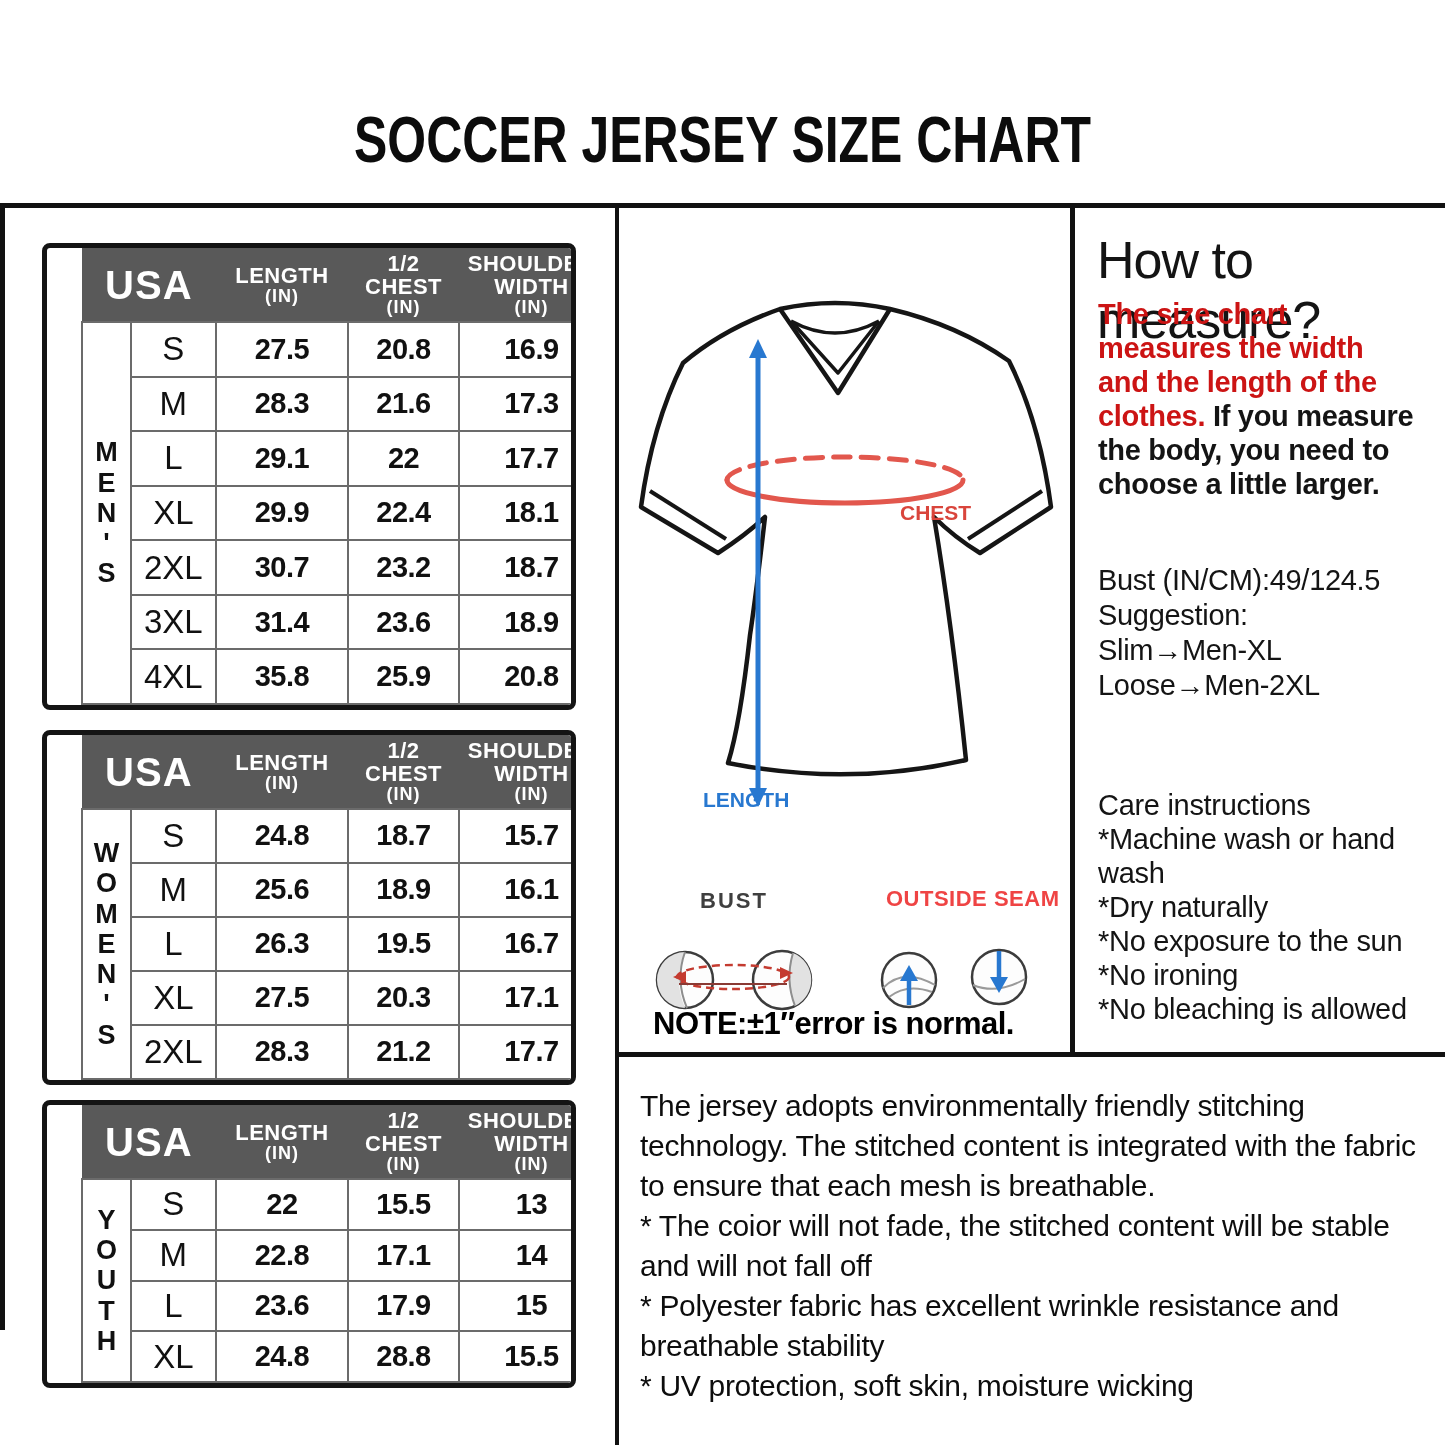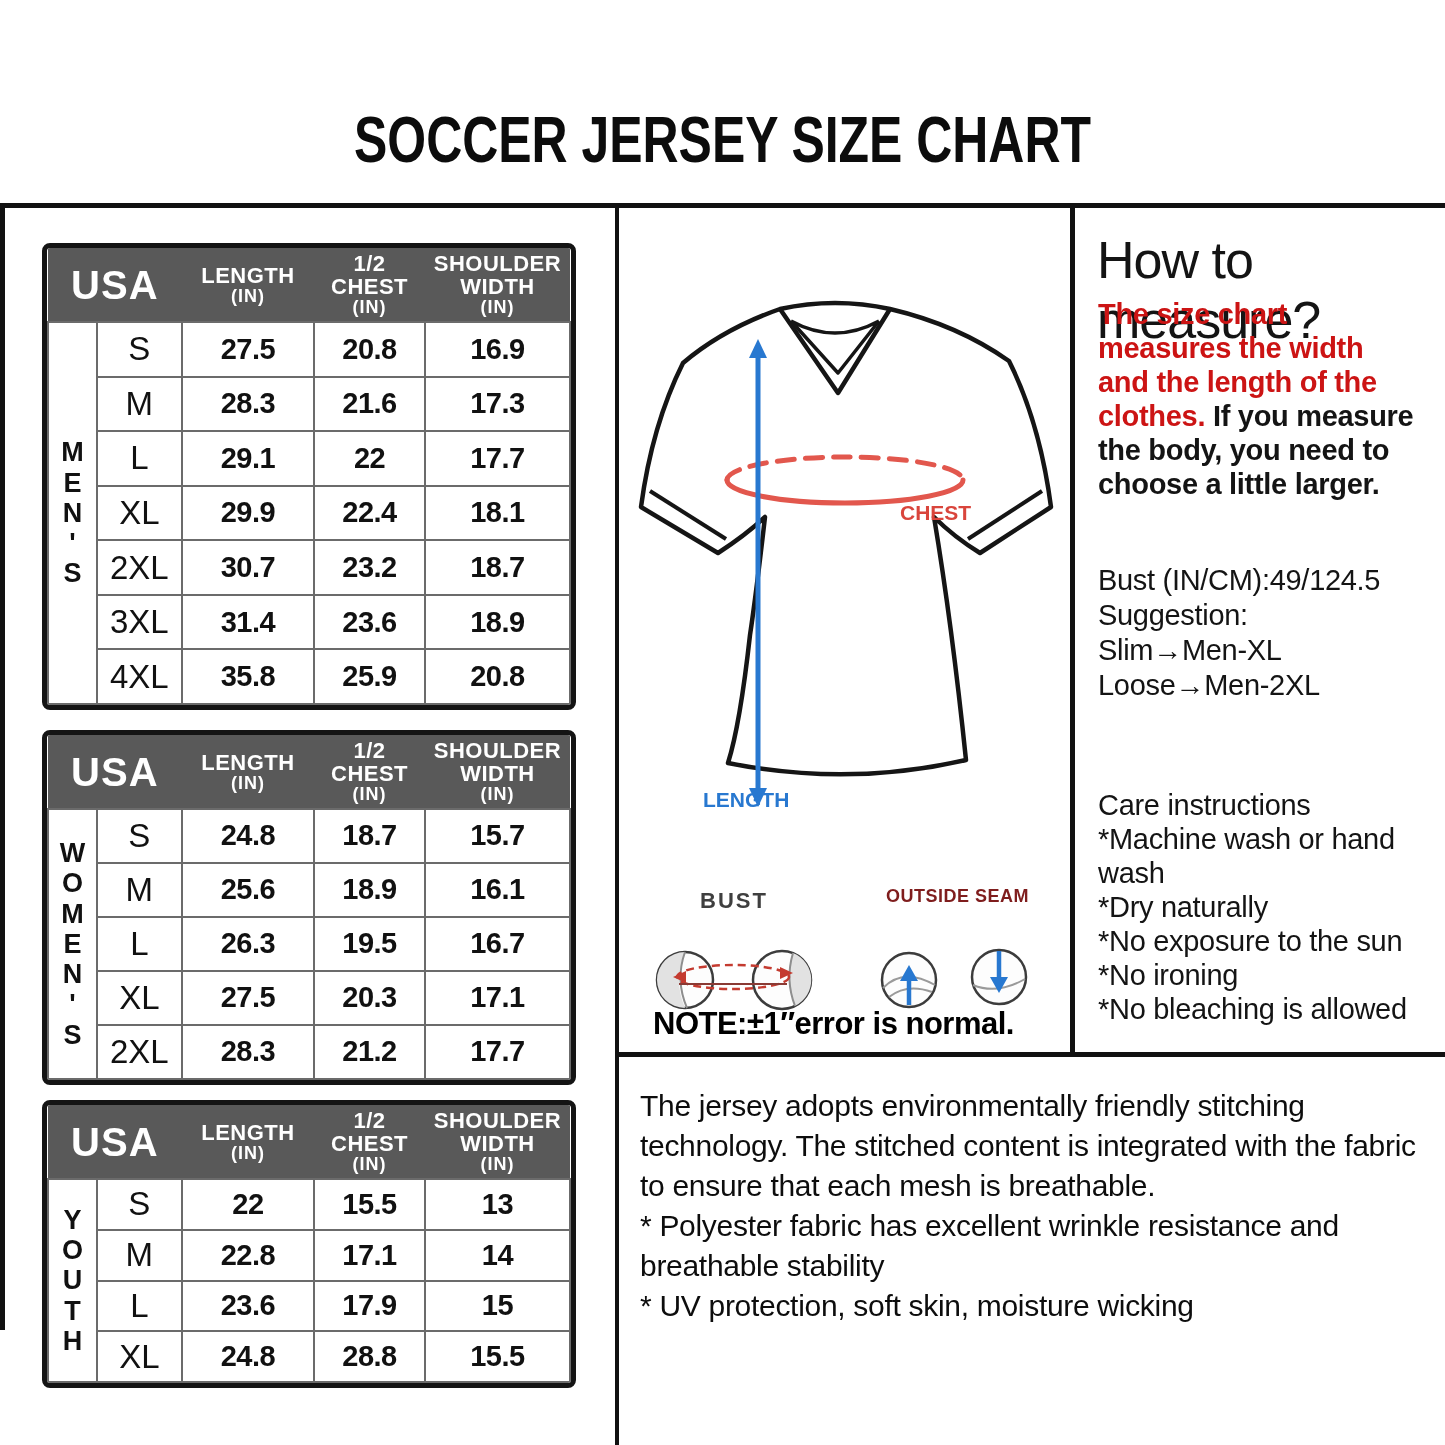--- a/index.html
+++ b/index.html
@@ -15,42 +15,42 @@
   .divider-1   { position:absolute; top:205px; left:615px; width:4px; height:1240px; background:#111; }
   .divider-2   { position:absolute; top:205px; left:1070px; width:5px; height:851px; background:#111; }
   .rule-mid    { position:absolute; top:1052px; left:619px; width:826px; height:5px; background:#111; }
 
   .size-table-wrap { position:absolute; left:42px; width:534px; border:5px solid #141414;
                      border-radius:8px; overflow:hidden; background:#fff; }
   .size-table-wrap.men   { top:243px;  height:467px; }
   .size-table-wrap.women { top:730px;  height:355px; }
   .size-table-wrap.youth { top:1100px; height:288px; }
 
-  table.size { border-collapse:collapse; width:100%; height:100%; table-layout:fixed; }
+  table.size { border-collapse:collapse; width:100%; height:100%; table-layout:fixed;margin-left:34px; }
   table.size col.c-side { width:9.4%; }  table.size col.c-size { width:16.2%; }
   table.size col.c-len  { width:25.4%; } table.size col.c-chest{ width:21.2%; }
   table.size col.c-sh   { width:27.8%; }
   table.size thead tr { height:74px; }
   table.size thead th { background:#595959; color:#fff; font-weight:bold; text-align:center;
                         vertical-align:middle; border:none; line-height:1.05; }
   th.h-usa { font-size:40px; letter-spacing:1px; }
   th .h-big { font-size:22px; letter-spacing:0.5px; display:block; }
   th .h-unit{ font-size:18px; letter-spacing:1px; display:block; }
   table.size td { border:2px solid #6b6b6b; text-align:center; vertical-align:middle;
                   background:#fff; color:#111; }
   td.side { font-size:27px; font-weight:bold; line-height:1.12; color:#1a1a1a; }
   td.size-cell { font-size:33px; font-weight:normal; }
   td.num  { font-size:29px; font-weight:bold; letter-spacing:-0.5px; }
 
   .jersey-svg { position:absolute; left:628px; top:295px; }
   .icons-svg  { position:absolute; left:645px; top:935px; }
   .lbl-bust { position:absolute; left:700px; top:888px; font-size:22px; font-weight:bold;
               color:#3f3f3f; letter-spacing:2px; }
-  .lbl-seam { position:absolute; left:886px; top:886px; font-size:18px; font-weight:bold;
-              color:#7f1d1d; letter-spacing:0.5px; }
+  .lbl-seam { position:absolute; left:886px; top:886px; font-size:22px; font-weight:bold;
+              color:#ef4444; letter-spacing:0.5px; }
   .note { position:absolute; left:653px; top:1006px; font-size:31px; font-weight:bold;
           color:#000; letter-spacing:-0.5px; }
 
   .htm-head { position:absolute; left:1097px; top:230px; font-size:52px; color:#141414;
               letter-spacing:-1px; }
   .htm-para { position:absolute; left:1098px; top:297px; width:318px; font-size:29px;
               line-height:34px; color:#141414; letter-spacing:-0.3px;font-weight:bold; }
   .htm-para .red { color:#cc1414; }
   .eg-block { position:absolute; left:1098px; top:563px; font-size:29px; line-height:35px;
               color:#141414; letter-spacing:-0.3px; }
@@ -326,17 +326,18 @@
     <div>Care instructions</div>
     <div>*Machine wash or hand wash</div>
     <div>*Dry naturally</div>
     <div>*No exposure to the sun</div>
     <div>*No ironing</div>
     <div>*No bleaching is allowed</div>
   </div>
 
   <div class="bottom-block">
     <div>The jersey adopts environmentally friendly stitching technology. The stitched content is integrated with the fabric to ensure that each mesh is breathable.</div>
+    <div>* The coior will not fade, the stitched content will be stable and will not fall off</div>
     <div>* Polyester fabric has excellent wrinkle resistance and breathable stability</div>
     <div>* UV protection, soft skin, moisture wicking</div>
   </div>
 
 </div>
 
 </body></html>

